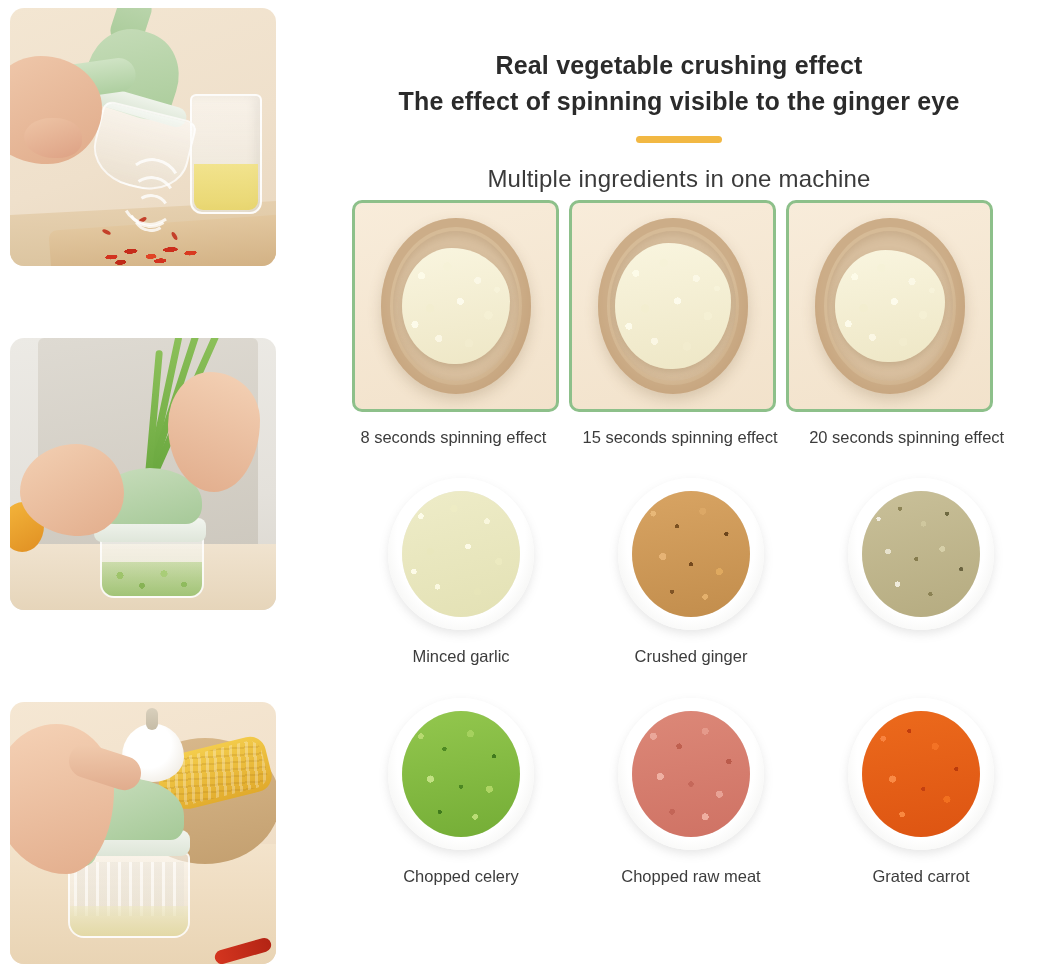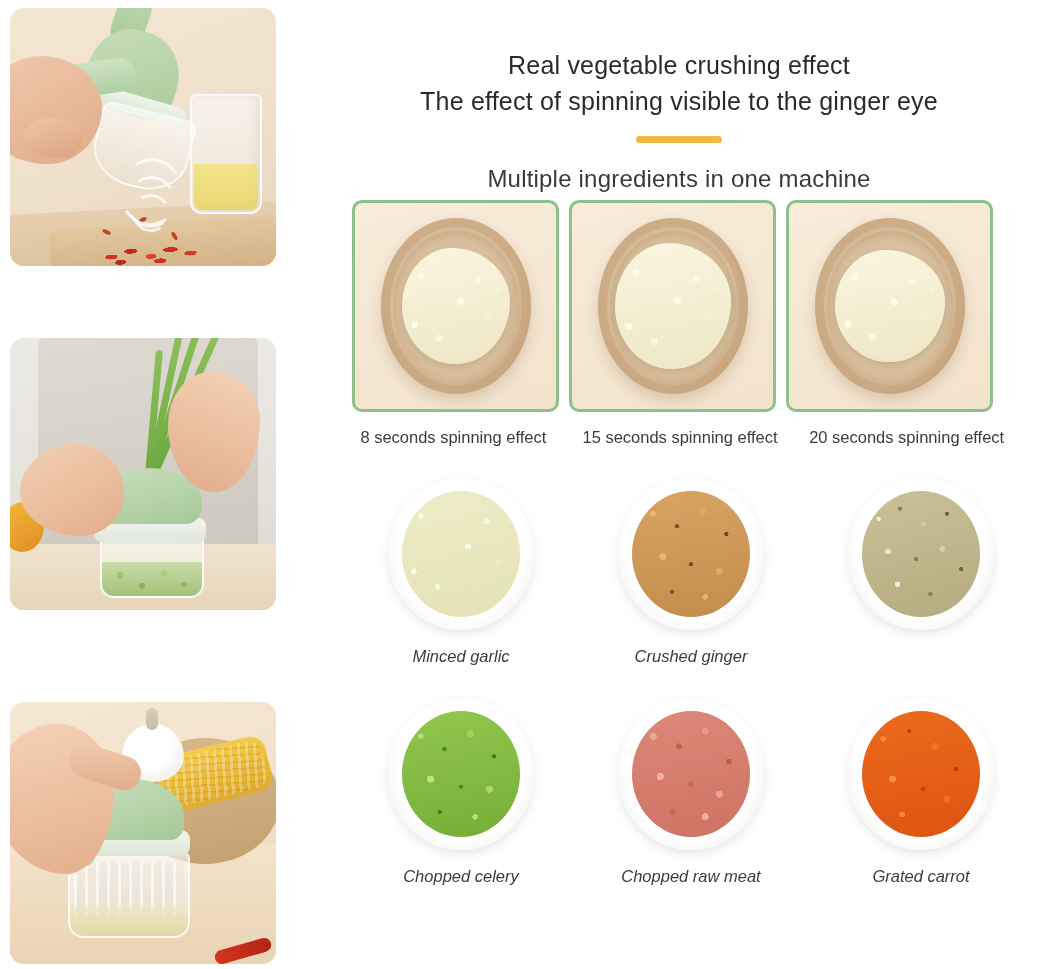--- a/index.html
+++ b/index.html
@@ -261,21 +261,21 @@
   }
 
   
   .content {
     position: absolute;
     left: 300px; top: 0; right: 0; bottom: 0;
   }
   .headings { text-align: center; padding-top: 48px; }
   .head-line {
     font-size: 25px;
-    font-weight: normal;
+    font-weight: bold;
     color: #2b2b2b;
     line-height: 1.42;
     letter-spacing: .2px;
   }
   .divider {
     width: 86px; height: 7px;
     background: #f2b843;
     border-radius: 4px;
     margin: 17px auto 0;
   }
@@ -341,21 +341,21 @@
     position: absolute; left: 40px; top: 428px;
     display: flex; width: 680px;
     font-size: 16.5px; color: #3c3c3c;
   }
   .frame-captions span { flex: 1; text-align: center; white-space: nowrap; }
 
   
   .bowls {
     position: absolute; left: 46px; top: 478px; width: 690px;
   }
-  .bowl-row { display: flex; font-style: italic; }
+  .bowl-row { display: flex; }
   .bowl-cell { flex: 1; text-align: center; }
   .bowl {
     width: 146px; height: 152px;
     margin: 0 auto;
     border-radius: 50%;
     background: radial-gradient(ellipse at 50% 40%, #ffffff 0 62%, #f3f3f1 82%, #e6e6e2 100%);
     box-shadow: 0 4px 10px rgba(120,120,120,.18);
     position: relative;
   }
   .bowl-inner {

